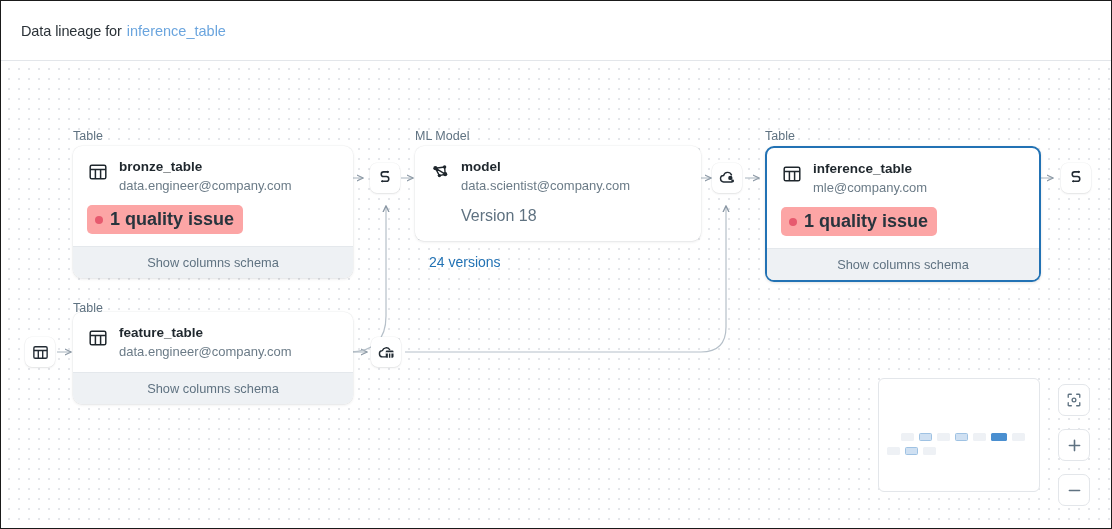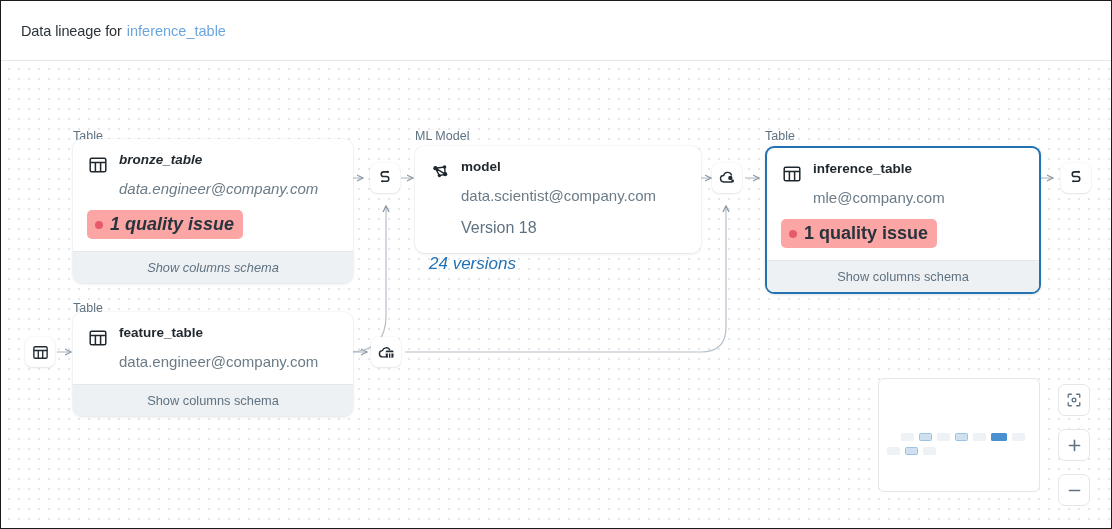--- a/index.html
+++ b/index.html
@@ -109,24 +109,24 @@
   }
   .node-meta { min-width: 0; }
   .node-title {
     font-size: 13.5px;
     font-weight: bold;
     color: #1f272d;
     line-height: 1.25;
     white-space: nowrap;
   }
   .node-sub {
-    font-size: 15px;
+    font-size: 13px;
     color: #6b7b87;
     line-height: 1.35;
-    margin-top: 10px;
+    margin-top: 1px;
     white-space: nowrap;
   }
   .node-extra {
     font-size: 16px;
     color: #5f7281;
     margin-top: 13px;
     padding-left: 32px;
   }
 
   .badge {
@@ -157,25 +157,24 @@
     text-align: center;
     font-size: 12.8px;
     color: #5f7281;
     padding: 8px 4px;
     cursor: pointer;
   }
   .node-footer.sel { background: #eef1f4; }
 
   .node-link {
     position: absolute;
-    font-size: 17px;
+    font-size: 14px;
     color: #2272b4;
     cursor: pointer;
     z-index: 6;
-    font-style: italic;
   }
 
   
   .chip {
     position: absolute;
     width: 30px; height: 30px;
     border-radius: 7px;
     background: #ffffff;
     box-shadow: 0 1px 2px rgba(27,31,35,0.10), 0 0 0 0.5px rgba(27,31,35,0.05);
     display: flex;
@@ -270,21 +269,21 @@
 
         <path d="M352,291 L 366,291" marker-end="url(#ah)"></path>
 
         <path d="M338,291 L 348,291 Q 385,291 385,255 L 385,145" marker-end="url(#ah)"></path>
 
         <path d="M404,291 L 700,291 Q 725,291 725,266 L 725,145" marker-end="url(#ah)"></path>
       </g>
     </svg>
 
     <div class="node-type" style="left:72px; top:68px;">Table</div>
-    <div class="node" style="left:72px; top:78px; width:280px;font-style:italic;">
+    <div class="node" style="left:72px; top:85px; width:280px;">
       <div class="node-body">
         <div class="node-head">
           <span class="node-icon">
             <svg width="20" height="20" viewBox="0 0 20 20" fill="none" stroke="currentColor" stroke-width="1.5">
               <rect x="2.2" y="3.2" width="15.6" height="13.6" rx="1.6"></rect>
               <path d="M2.2 7.6 H17.8 M7.4 7.6 V16.8 M12.6 7.6 V16.8"></path>
             </svg>
           </span>
           <div class="node-meta">
             <div class="node-title">bronze_table</div>

